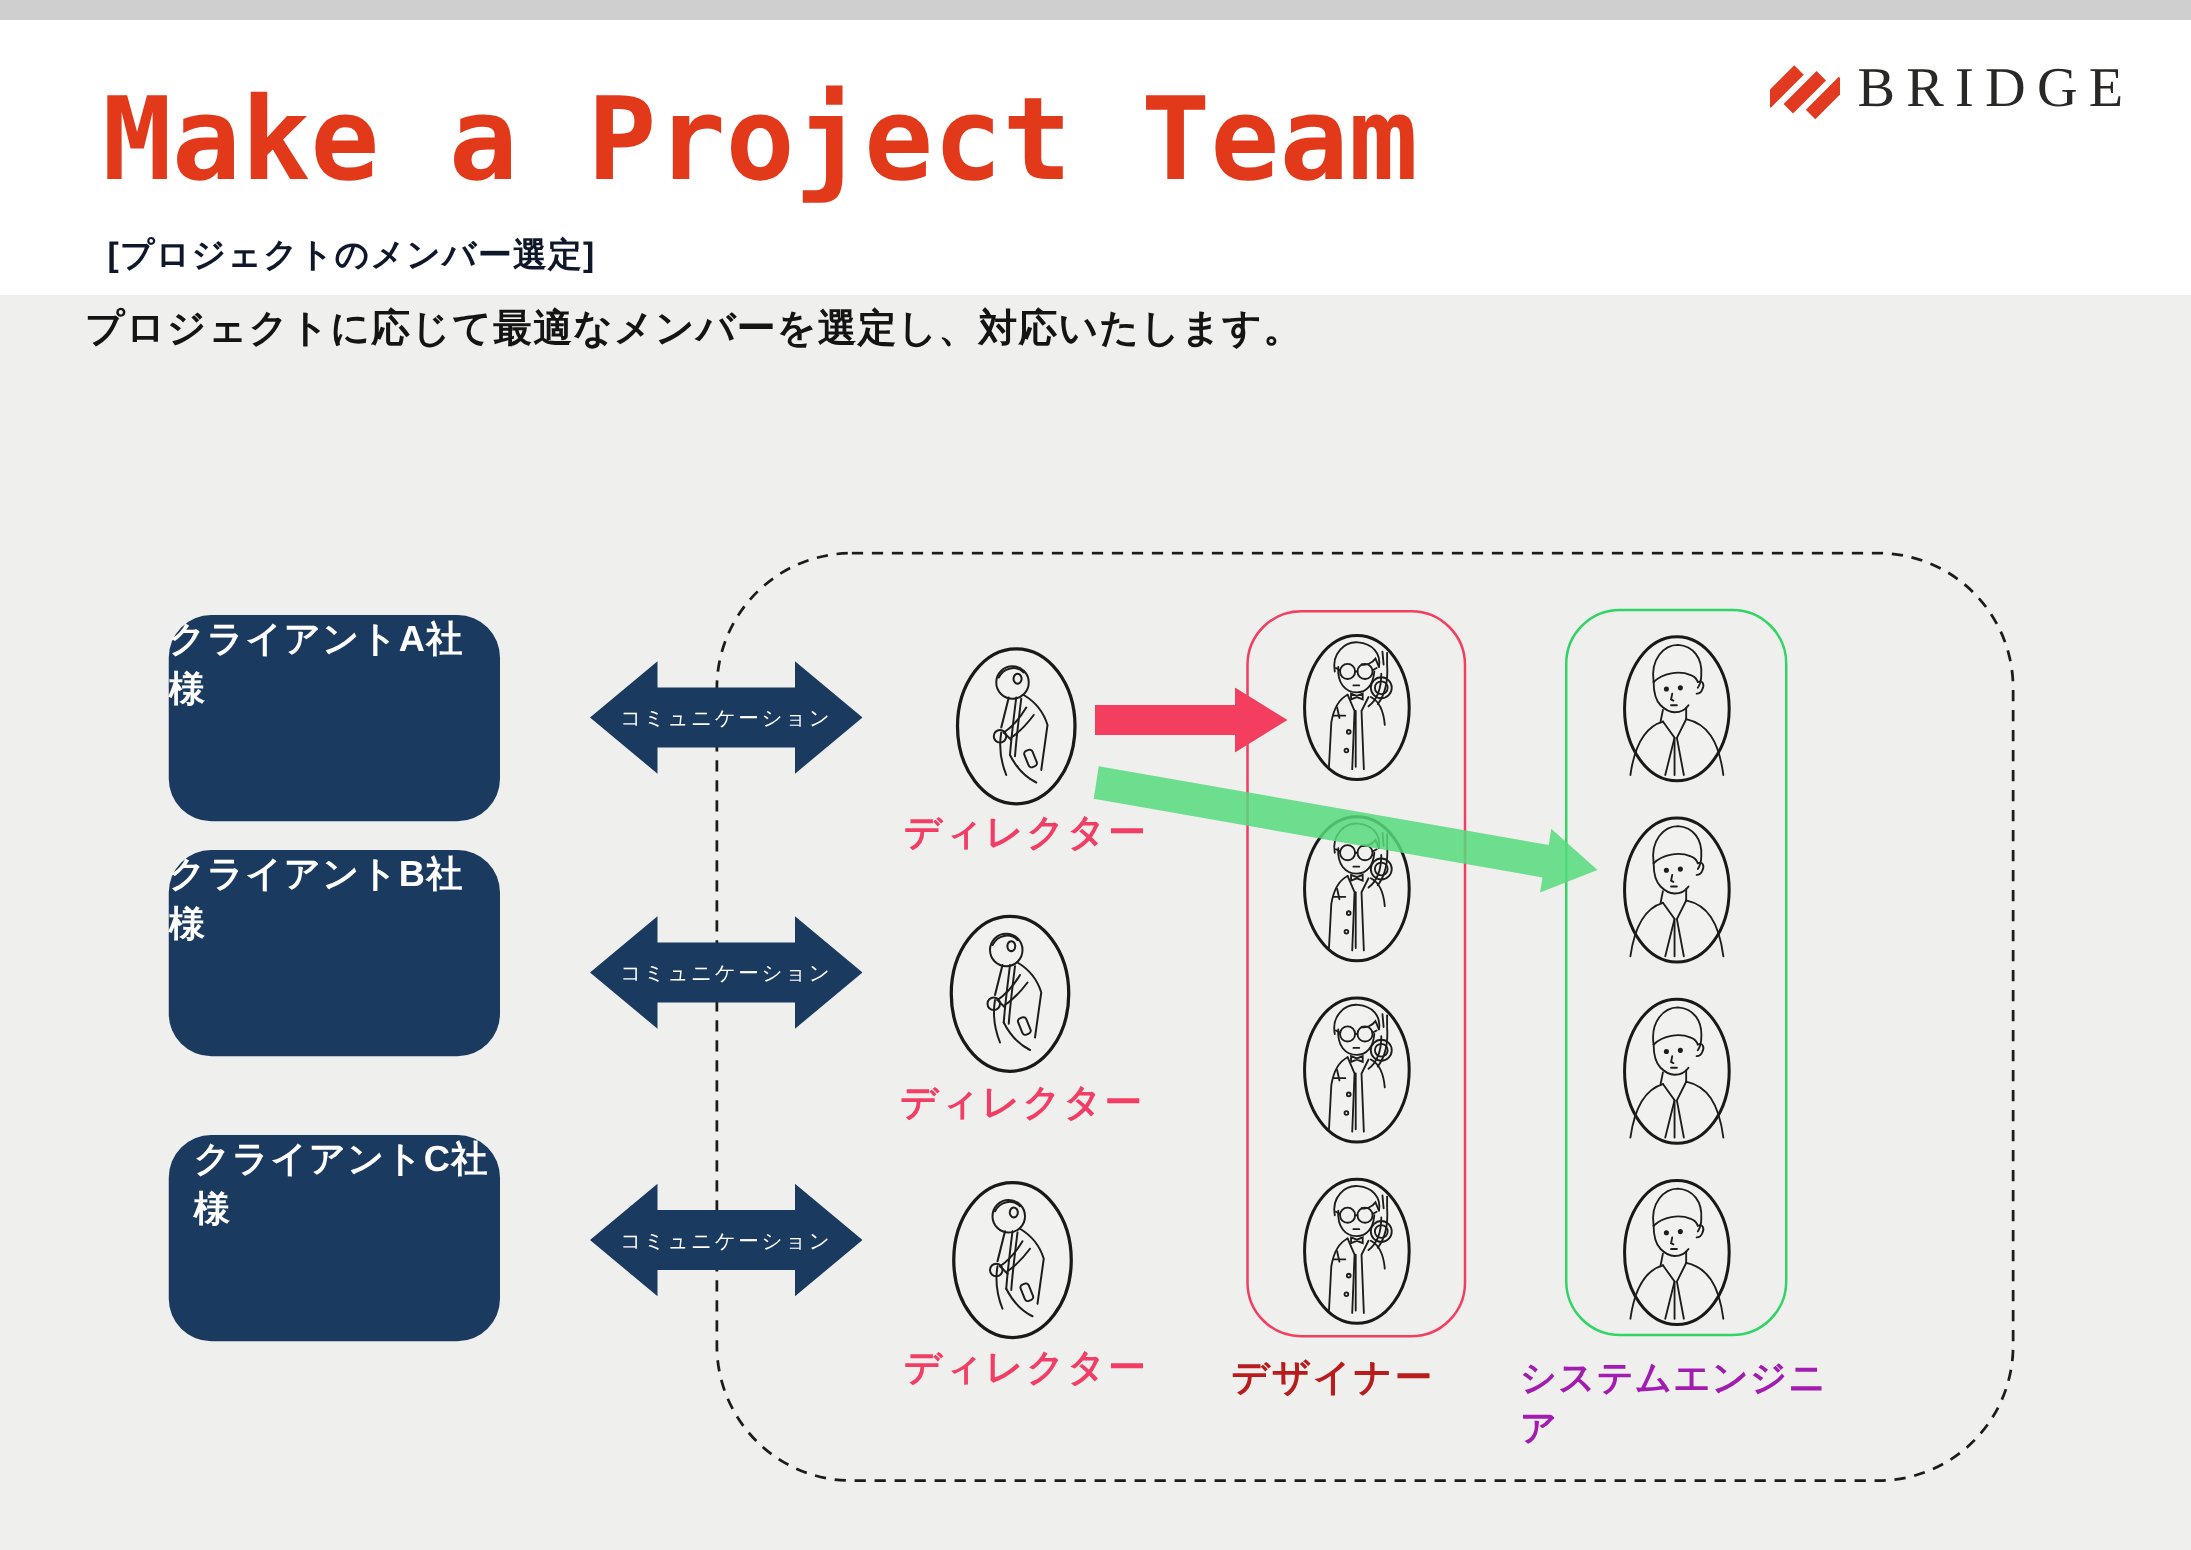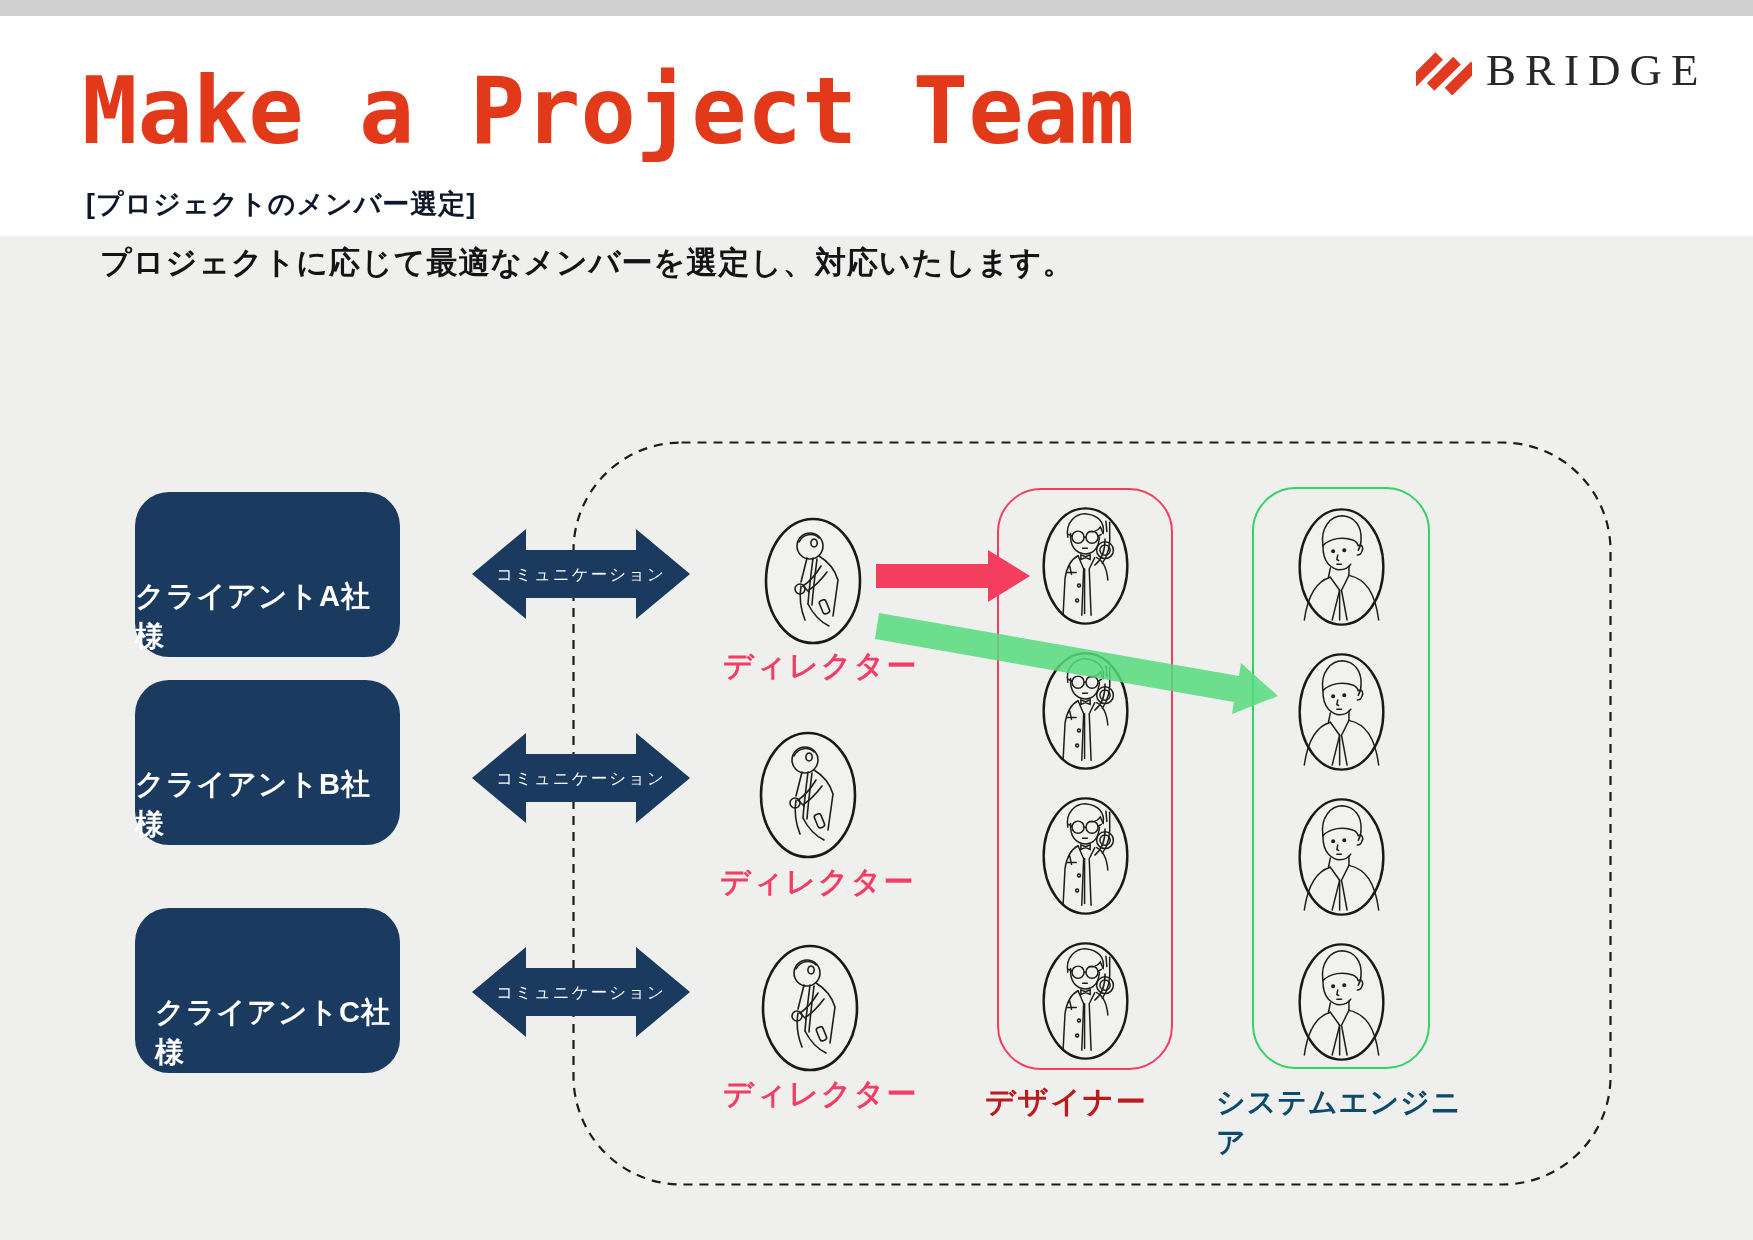--- a/index.html
+++ b/index.html
@@ -15,35 +15,35 @@
   .title{
     position:absolute; left:82px; top:36px; width:1200px;
     font-family:"DejaVu Sans Mono", monospace; font-weight:700;
     font-size:92px; line-height:1.3; color:#e2391b; letter-spacing:0px; white-space:nowrap;
   }
   .subtitle{
     position:absolute; left:86px; top:170px;
     font-weight:700; font-size:27px; color:#0f172a; letter-spacing:1px;
   }
   .description{
-    position:absolute; left:100px; top:226px;
+    position:absolute; left:68px; top:226px;
     font-weight:700; font-size:31px; color:#141414; letter-spacing:1px;
   }
   .logo{ position:absolute; left:1416px; top:26px; width:310px; height:64px; }
   .logo-icon{ position:absolute; left:0; top:2px; width:56px; height:60px; }
   .logo-text{
     position:absolute; left:70px; top:2px;
     font-family:"Liberation Serif", serif; font-weight:400; font-size:45px;
     color:#292826; letter-spacing:9px; white-space:nowrap;
   }
 
   
   .client-box{
     position:absolute; left:135px; width:265px; height:165px;
-    background:#1b3a5f; border-radius:34px; display:flex; align-items:flex-end; justify-content:center;
+    background:#1b3a5f; border-radius:34px; display:flex; align-items:flex-start; justify-content:center;
   }
   .client-box .lbl{ color:#ffffff; font-weight:700; font-size:29px; letter-spacing:1px; }
   .client-a{ top:476px; } .client-b{ top:664px; } .client-c{ top:892px;padding-left:20px; }
 
   
   .comm-arrow{ position:absolute; left:472px; width:218px; height:96px; }
   .comm-a{ top:510px; } .comm-b{ top:714px; } .comm-c{ top:928px; }
   .comm-arrow text{
     font-family:"Liberation Sans", sans-serif; font-size:16.5px; fill:#ffffff; letter-spacing:2px;
   }
@@ -67,21 +67,21 @@
   .g1{ left:1039px; top:485px; } .g2{ left:1039px; top:630px; }
   .g3{ left:1039px; top:775px; } .g4{ left:1039px; top:920px; }
   .e1{ left:1295px; top:486px; } .e2{ left:1295px; top:631px; }
   .e3{ left:1295px; top:776px; } .e4{ left:1295px; top:921px; }
 
   
   .role-label{ position:absolute; font-weight:700; letter-spacing:2px; }
   .lab-director{ width:220px; color:#f23e64; font-size:30px; }
   .ld1{ left:723px; top:630px; } .ld2{ left:720px; top:846px; } .ld3{ left:723px; top:1058px; }
   .lab-designer{ left:985px; top:1066px; width:200px; color:#b91c1c; font-size:30px; }
-  .lab-engineer{ left:1216px; top:1067px; width:260px; color:#0c4a6e; font-size:29px; letter-spacing:1px; }
+  .lab-engineer{ left:1216px; top:1067px; width:260px; color:#a21caf; font-size:29px; letter-spacing:1px; }
 
   
   .assign-pink{ position:absolute; left:876px; top:534px; width:156px; height:52px; }
   .assign-green{ position:absolute; left:868px; top:588px; width:420px; height:118px; }
 
   .hidden-defs{ position:absolute; width:0; height:0; overflow:hidden; }
 </style>
 </head>
 <body>
 

